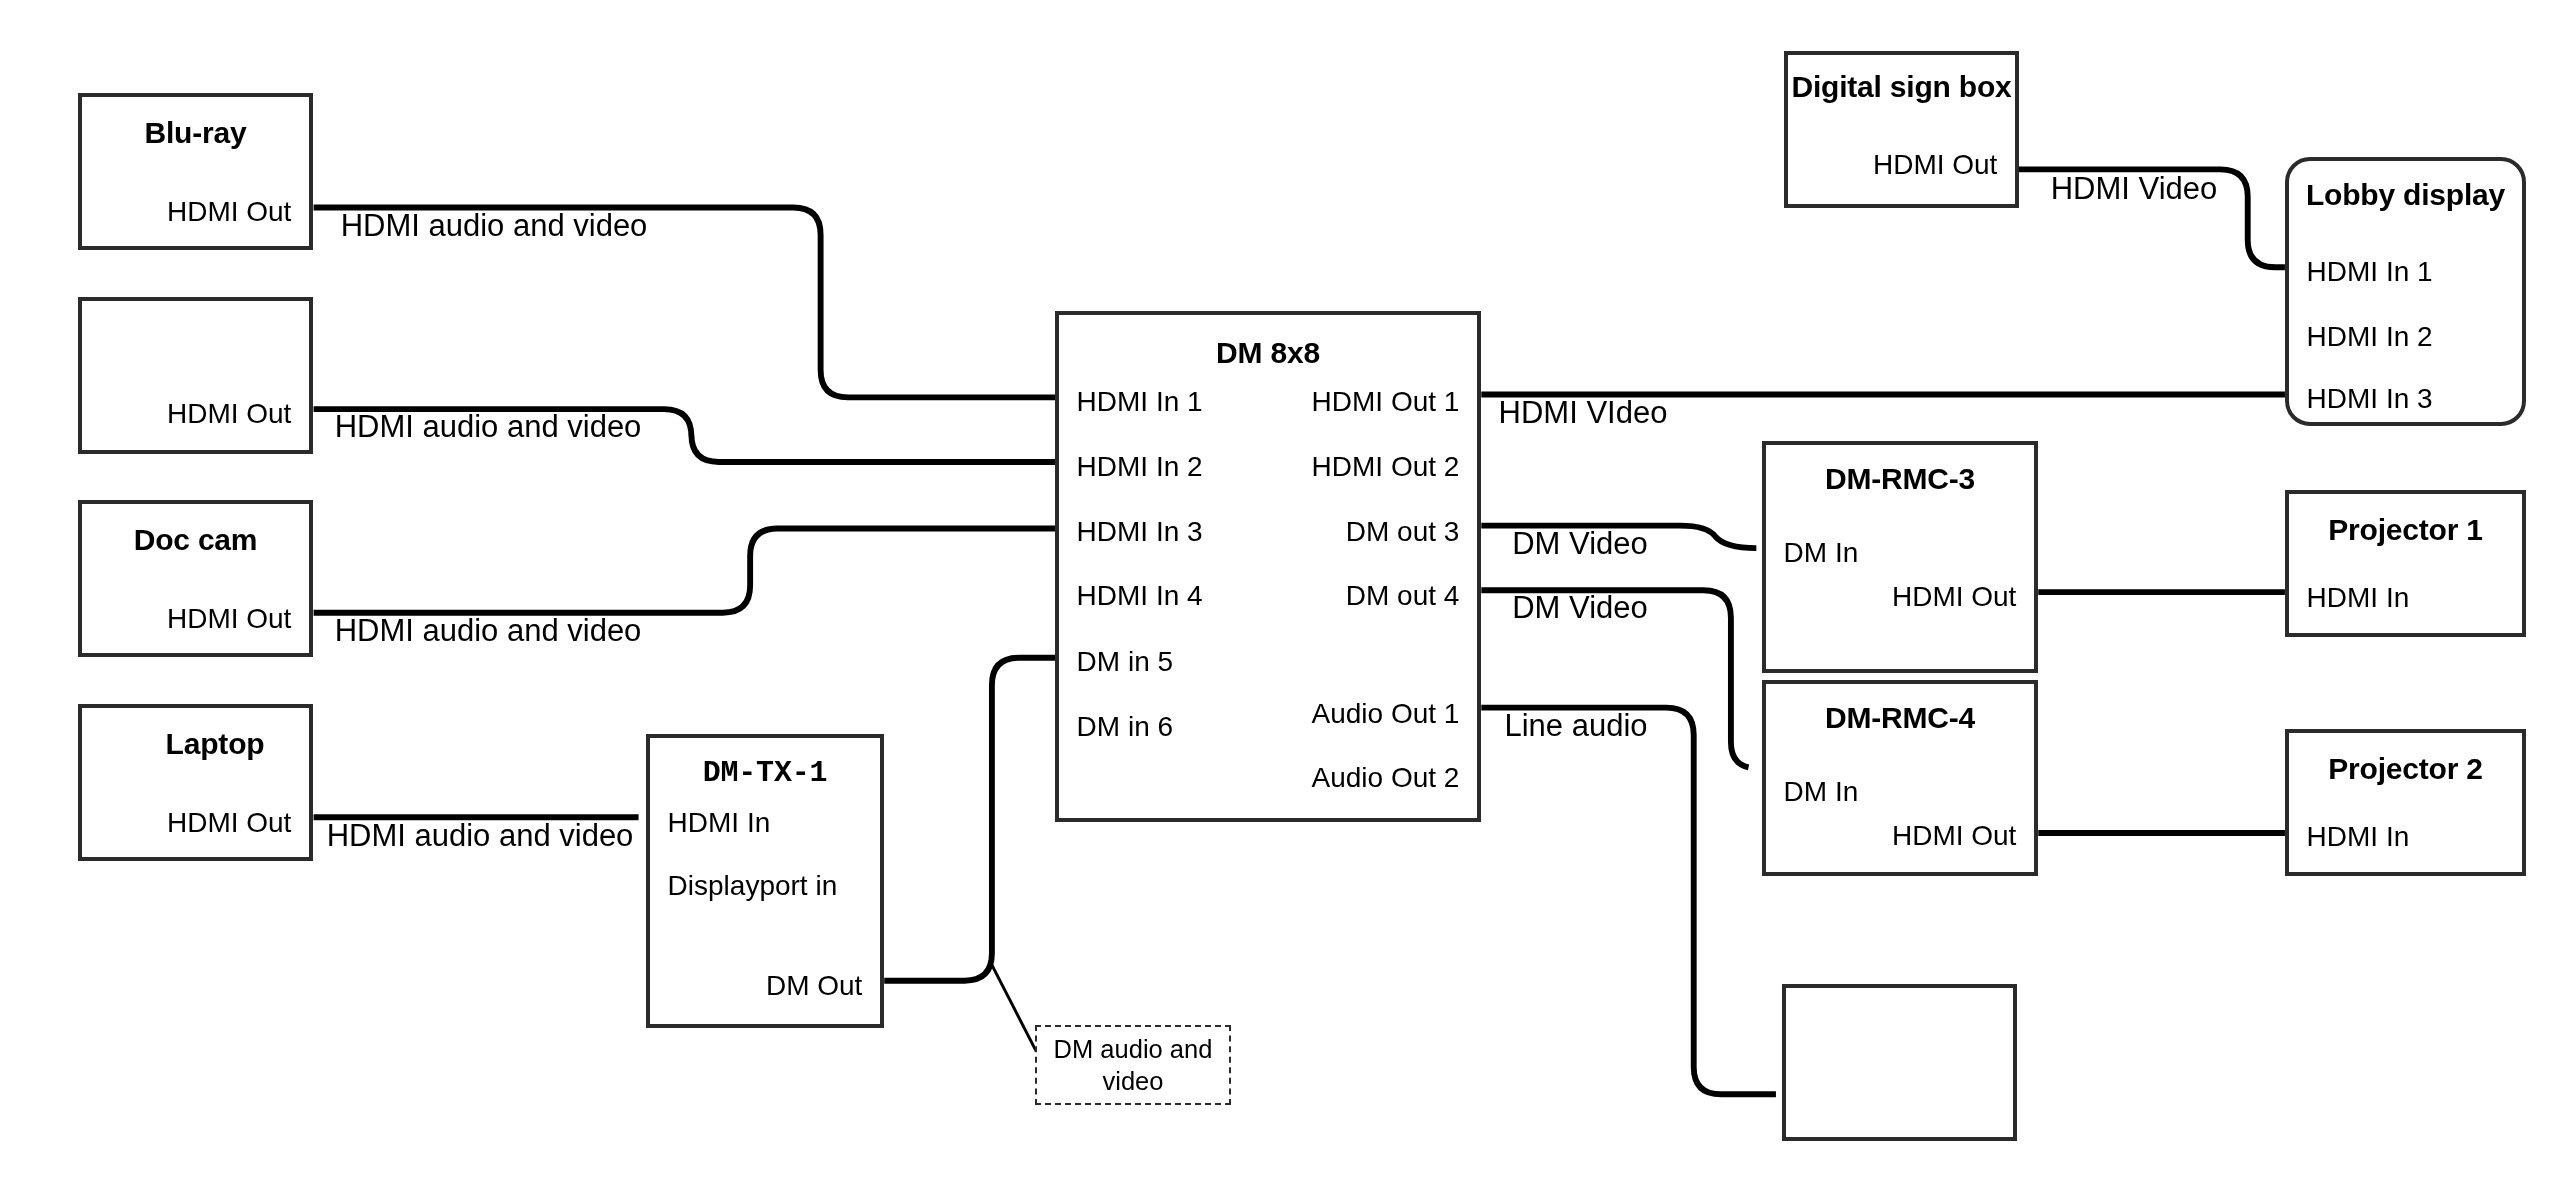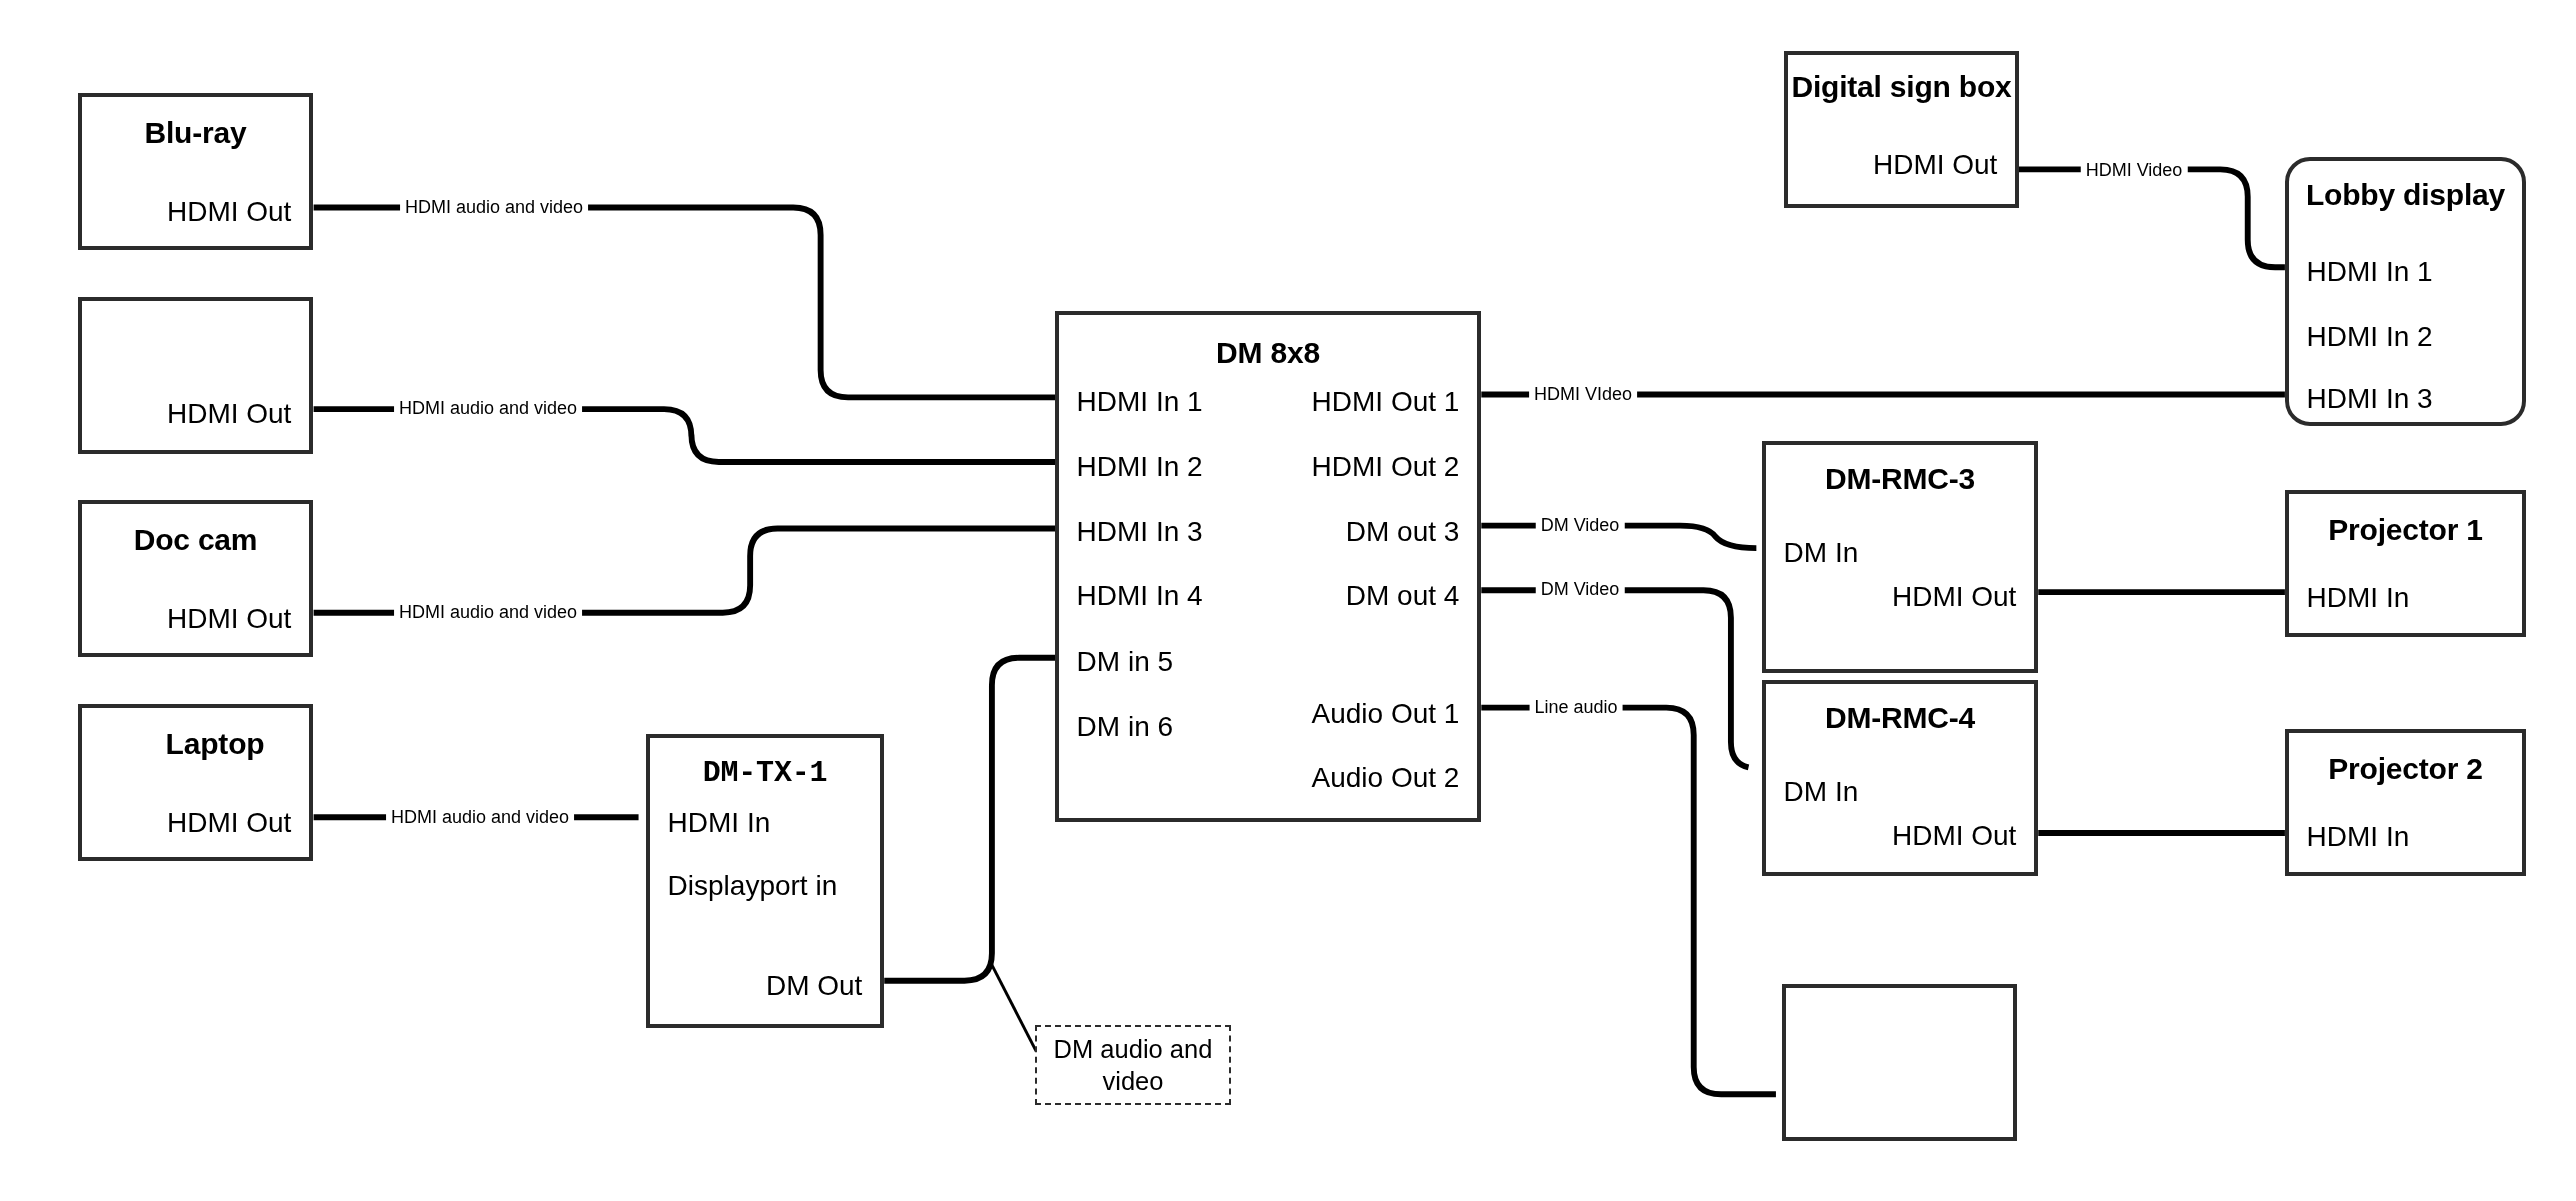--- a/index.html
+++ b/index.html
@@ -59,27 +59,28 @@
     display: flex;
     align-items: center;
     justify-content: center;
     z-index: 5;
     padding: 2px 5.9px;
   }
 
   
   .elabel {
     position: absolute;
-    font-size: 18px;
+    font-size: 31px;
     line-height: 27.4px;
     white-space: nowrap;
     background: #ffffff;
     padding: 0 4.9px;
     z-index: 4;
     transform: translate(-50%, -50%);
+    margin-top: 18px;
   }
 
   
   #wires {
     position: absolute;
     left: 0;
     top: 0;
     width: 2576px;
     height: 1201px;
     z-index: 2;

